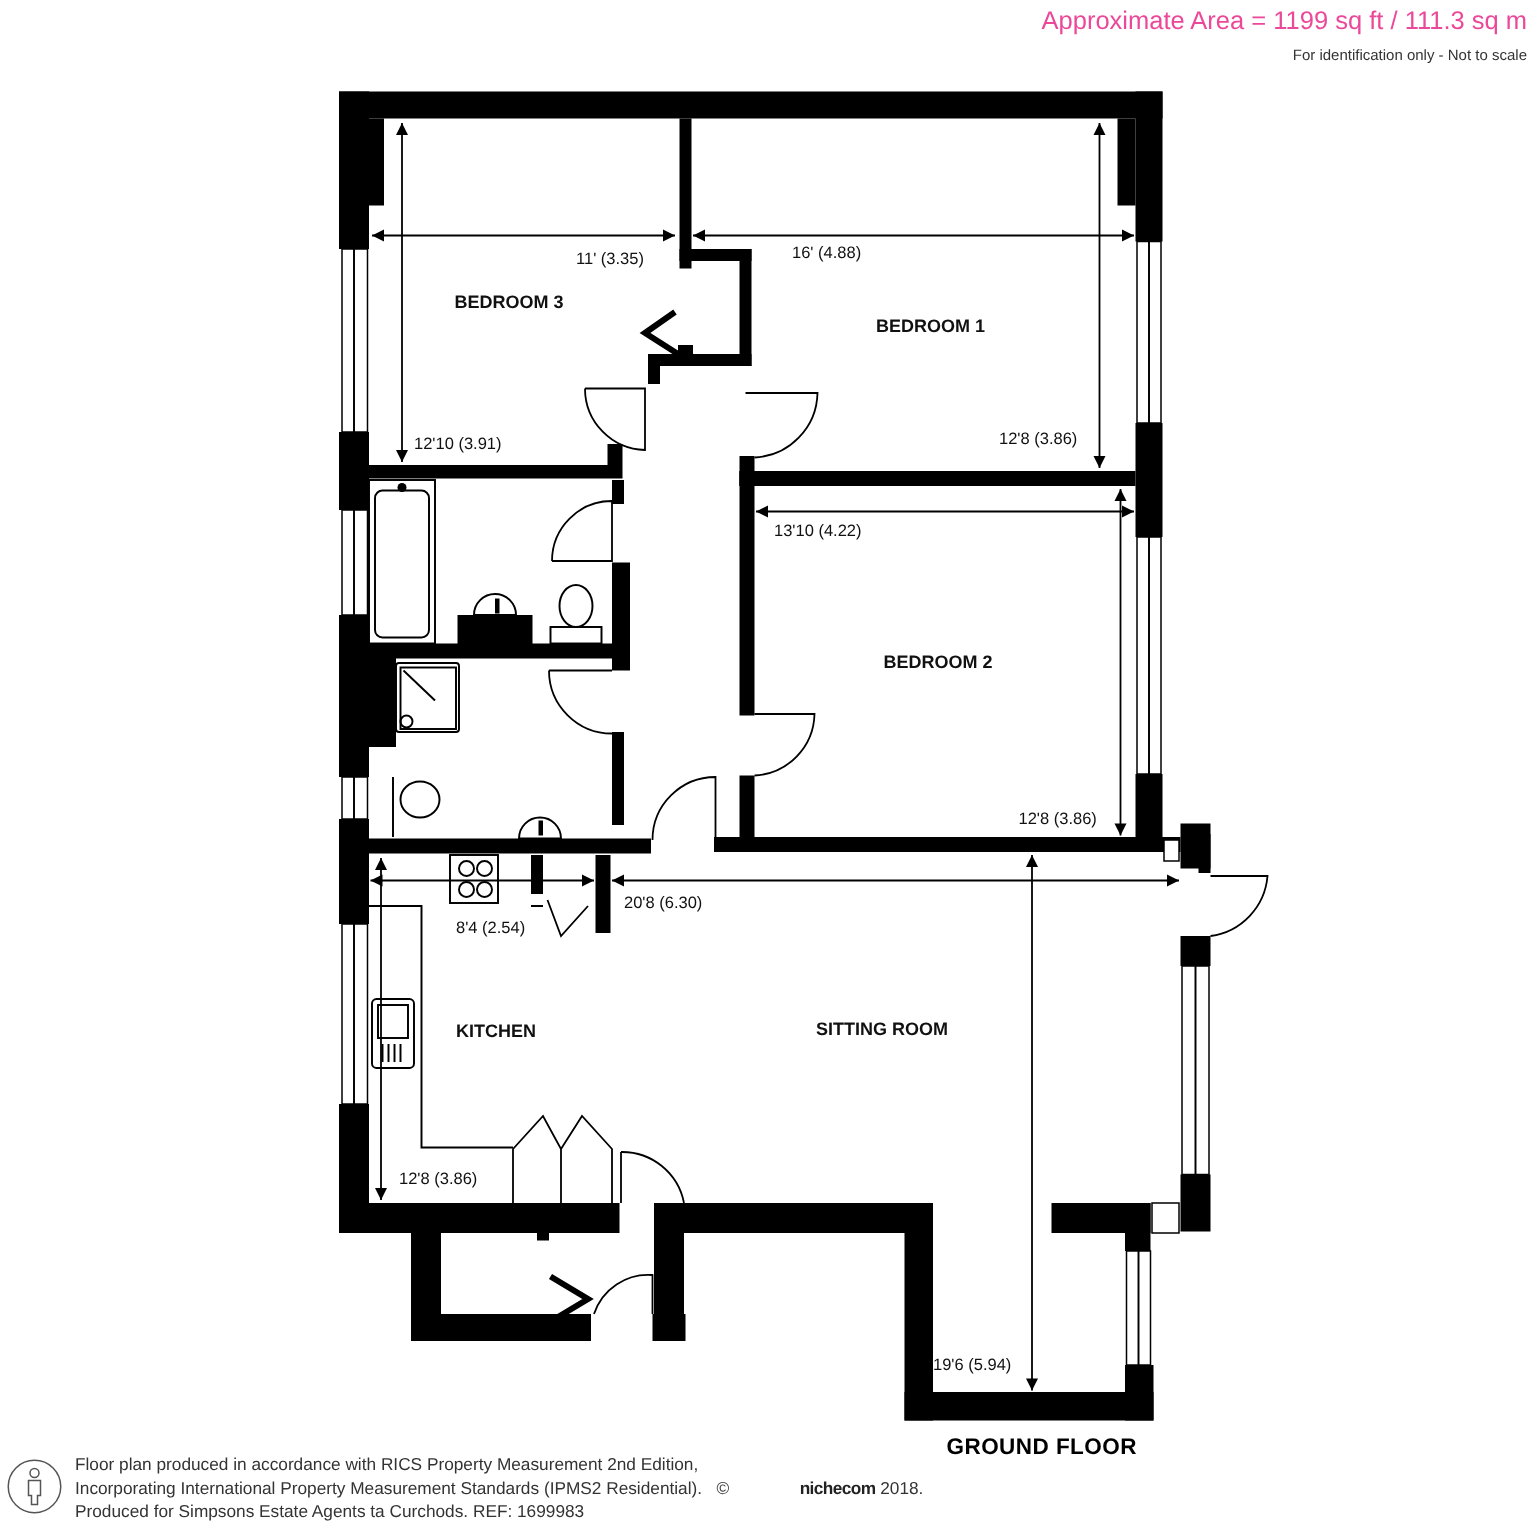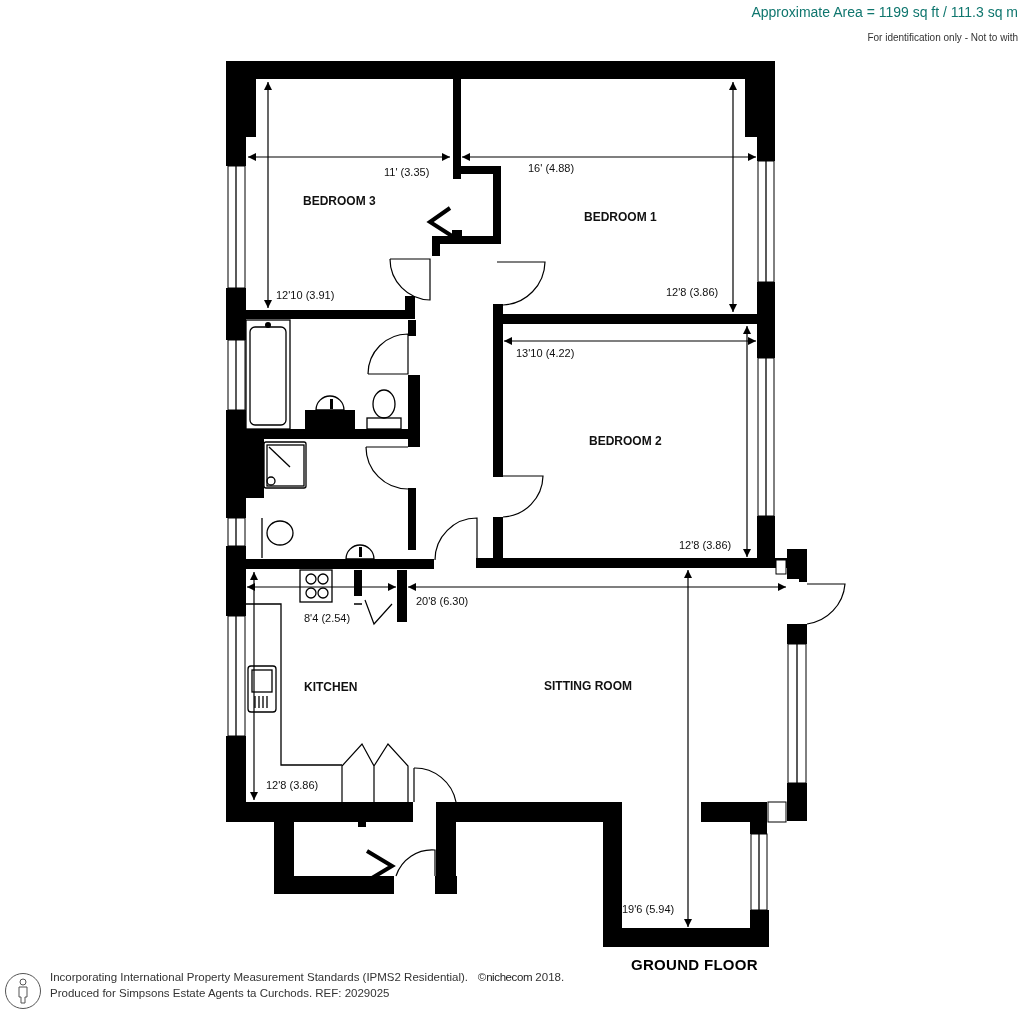--- a/index.html
+++ b/index.html
@@ -1,37 +1,37 @@
 <!DOCTYPE html>
 <html><head>
   <meta charset="utf-8">
   <style>
     html, body { margin: 0; padding: 0; background: #ffffff; }
     body { width: 1024px; height: 1018px; position: relative; overflow: hidden; font-family: "Liberation Sans", sans-serif; color: #000; }
-    .area-title { position: absolute; right: 6px; top: 4px; font-size: 14px; color: #0f766e; white-space: nowrap; }
+    .area-title { position: absolute; right: 6px; top: 4px; font-size: 17px; color: #ec4899; white-space: nowrap; }
     .area-sub { position: absolute; right: 6px; top: 32px; font-size: 10px; color: #333; white-space: nowrap; }
     svg.plan { position: absolute; left: 0; top: 0; }
     .wall { fill: #000; }
     .thin { stroke: #000; stroke-width: 1.3; fill: none; }
     .door { stroke: #000; stroke-width: 1.2; fill: none; }
     .win { fill: #fff; stroke: #000; stroke-width: 1; }
     .dim { stroke: #000; stroke-width: 1.2; fill: none; }
     .arrow { fill: #000; }
     .room-label { font-family: "Liberation Sans", sans-serif; font-weight: bold; font-size: 12px; fill: #111; }
     .dim-label { font-family: "Liberation Sans", sans-serif; font-size: 11px; fill: #111; }
     .floor-label { position: absolute; left: 631px; top: 956px; font-size: 15px; font-weight: bold; letter-spacing: 0.3px; white-space: nowrap; text-align: center; }
     .footer { position: absolute; left: 50px; top: 970px; font-size: 11.5px; line-height: 15.5px; color: #333; white-space: nowrap; }
-    .footer .brand { font-weight: normal; color: #222; letter-spacing: -0.4px; }
+    .footer .brand { font-weight: bold; color: #222; letter-spacing: -0.4px; margin-left: 47px; }
     .person-badge { position: absolute; left: 4px; top: 972px; width: 38px; height: 38px; }
   </style>
 </head>
 <body>
 
 <div class="area-title">Approximate Area = 1199 sq ft / 111.3 sq m</div>
-<div class="area-sub">For identification only - Not to with</div>
+<div class="area-sub">For identification only - Not to scale</div>
 
 <svg class="plan" width="1024" height="1018" viewBox="0 0 1024 1018" xmlns="http://www.w3.org/2000/svg">
 
   <g>
 
     <rect class="wall" x="226" y="61" width="549" height="18"></rect>
 
     <rect class="wall" x="226" y="61" width="20" height="105"></rect>
     <rect class="wall" x="246" y="79" width="10" height="58"></rect>
     <rect class="wall" x="226" y="288" width="20" height="52"></rect>
@@ -260,19 +260,20 @@
 
 <div class="floor-label">GROUND FLOOR</div>
 
 <svg class="person-badge" viewBox="0 0 38 38" xmlns="http://www.w3.org/2000/svg">
   <circle cx="19" cy="19" r="17.5" fill="none" stroke="#555" stroke-width="1"></circle>
   <circle cx="19" cy="10" r="3" fill="none" stroke="#555" stroke-width="1"></circle>
   <path d="M15,15 L23,15 L23,25 L21,25 L21,31 L17,31 L17,25 L15,25 Z" fill="none" stroke="#555" stroke-width="1"></path>
 </svg>
 
 <div class="footer">
+  <div>Floor plan produced in accordance with RICS Property Measurement 2nd Edition,</div>
   <div>
     <span>Incorporating International Property Measurement Standards (IPMS2 Residential).</span>
     &nbsp;&nbsp;<span>©</span><span class="brand">nichecom</span>
     <span>2018.</span>
   </div>
-  <div>Produced for Simpsons Estate Agents ta Curchods.   REF: 2029025</div>
+  <div>Produced for Simpsons Estate Agents ta Curchods.   REF: 1699983</div>
 </div>
 
 </body></html>

